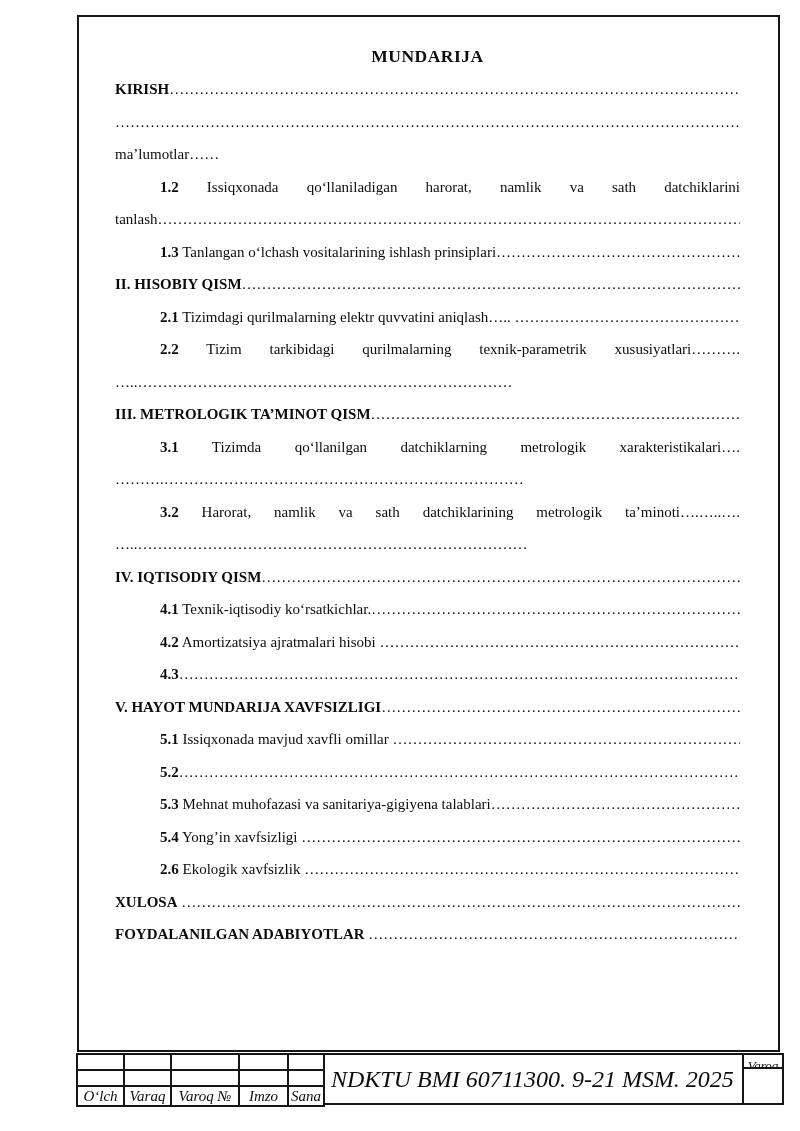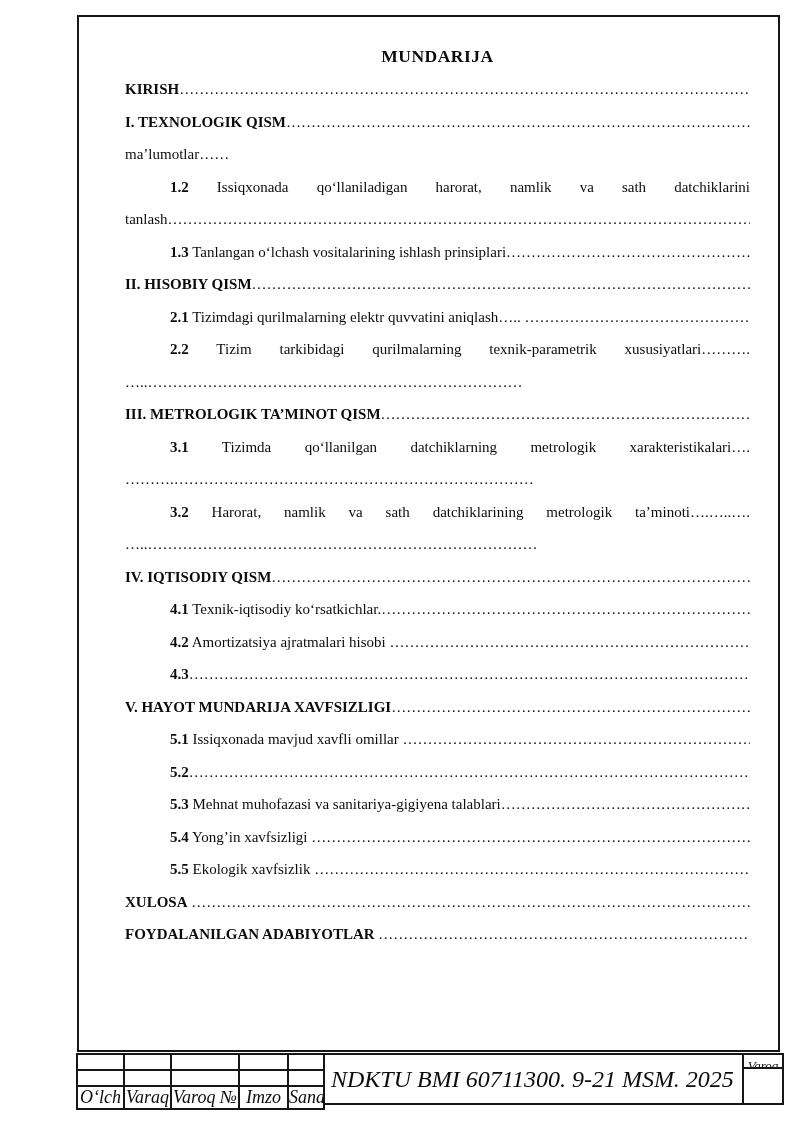--- a/index.html
+++ b/index.html
@@ -13,21 +13,21 @@
     overflow: hidden;
   }
   .frame {
     position: absolute;
     left: 77px; top: 15px;
     width: 699px; height: 1033px;
     border: 2px solid #161616;
   }
   .content {
     position: absolute;
-    left: 125px; top: 40px;
+    left: 115px; top: 40px;
     width: 625px;
   }
   .doc-title {
     height: 33px; line-height: 33px;
     text-align: center;
     font-weight: bold;
     font-size: 17.5px;
     letter-spacing: .5px;
   }
   .line {
@@ -66,21 +66,21 @@
   }
   .stamp-table {
     border-collapse: collapse;
     table-layout: fixed;
     width: 247px; height: 52px;
     flex: 0 0 auto;
   }
   .stamp-table td {
     border: 2px solid #161616;
     padding: 0;
-    font-size: 18px;
+    font-size: 15px;
     text-align: center;
     vertical-align: middle;
     overflow: hidden;
   }
   .stamp-main {
     flex: 0 0 auto;
     width: 419px;
     box-sizing: border-box;
     border: 2px solid #161616;
     border-left: none;
@@ -120,21 +120,20 @@
 
   <div class="content">
     <div class="doc-title">MUNDARIJA</div>
     <div id="toc-lines">
         <div class="line flexline">
           <span class="prefix seg">KIRISH</span>
           <span class="seg"></span>
           <span class="leader">………………………………………………………………………………………………………………………………………………………………………………………………………………………………………………</span>
         </div>
         <div class="line flexline">
-          <span class="prefix seg">I. TEXNOLOGIK QISM</span>
           <span class="seg"></span>
           <span class="leader">………………………………………………………………………………………………………………………………………………………………………………………………………………………………………………</span>
         </div>
         <div class="line"><span class="seg">ma’lumotlar……</span></div>
         <div class="line indent justify"><span class="prefix seg">1.2</span><span class="seg"> Issiqxonada qo‘llaniladigan harorat, namlik va sath datchiklarini</span></div>
         <div class="line flexline">
           <span class="seg">tanlash</span>
           <span class="leader">………………………………………………………………………………………………………………………………………………………………………………………………………………………………………………</span>
         </div>
         <div class="line indent flexline">
@@ -200,21 +199,21 @@
           <span class="prefix seg">5.3</span>
           <span class="seg"> Mehnat muhofazasi va sanitariya-gigiyena talablari</span>
           <span class="leader">………………………………………………………………………………………………………………………………………………………………………………………………………………………………………………</span>
         </div>
         <div class="line indent flexline">
           <span class="prefix seg">5.4</span>
           <span class="seg"> Yong’in xavfsizligi </span>
           <span class="leader">………………………………………………………………………………………………………………………………………………………………………………………………………………………………………………</span>
         </div>
         <div class="line indent flexline">
-          <span class="prefix seg">5.5</span>
+          <span class="prefix seg">2.6</span>
           <span class="seg"> Ekologik xavfsizlik </span>
           <span class="leader">………………………………………………………………………………………………………………………………………………………………………………………………………………………………………………</span>
         </div>
         <div class="line flexline">
           <span class="prefix seg">XULOSA</span>
           <span class="seg"> </span>
           <span class="leader">………………………………………………………………………………………………………………………………………………………………………………………………………………………………………………</span>
         </div>
         <div class="line flexline">
           <span class="prefix seg">FOYDALANILGAN ADABIYOTLAR</span>

